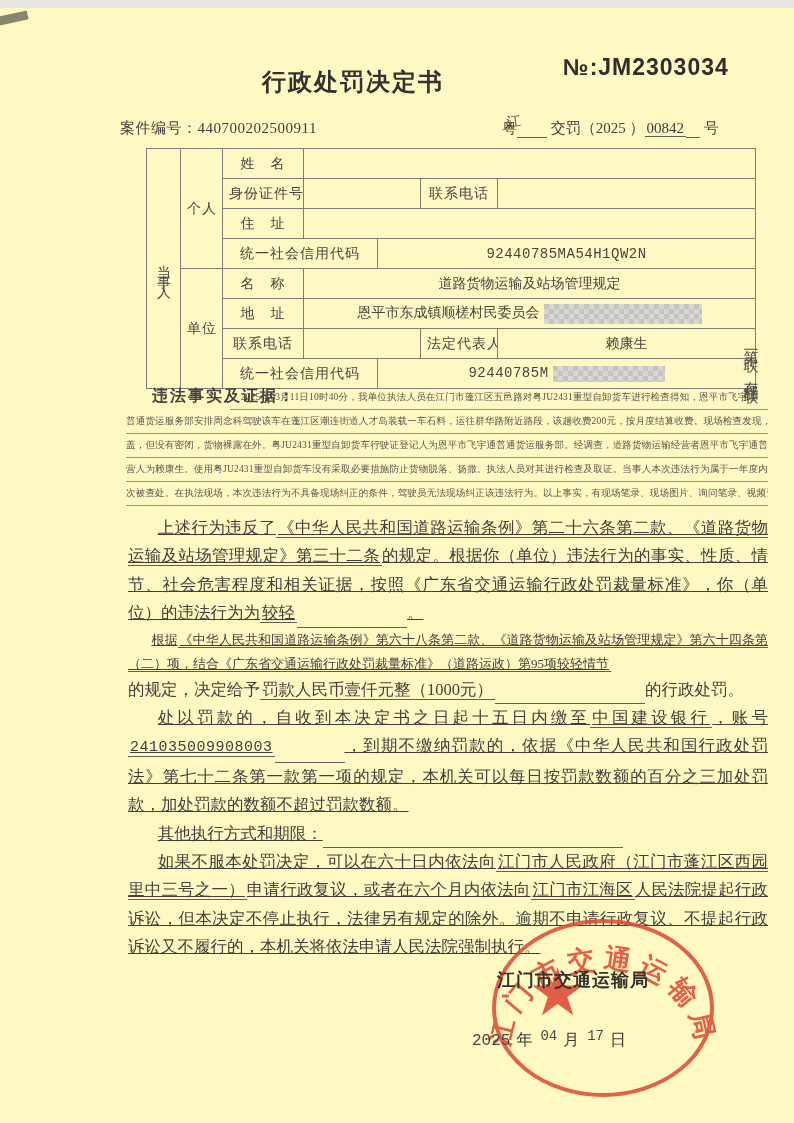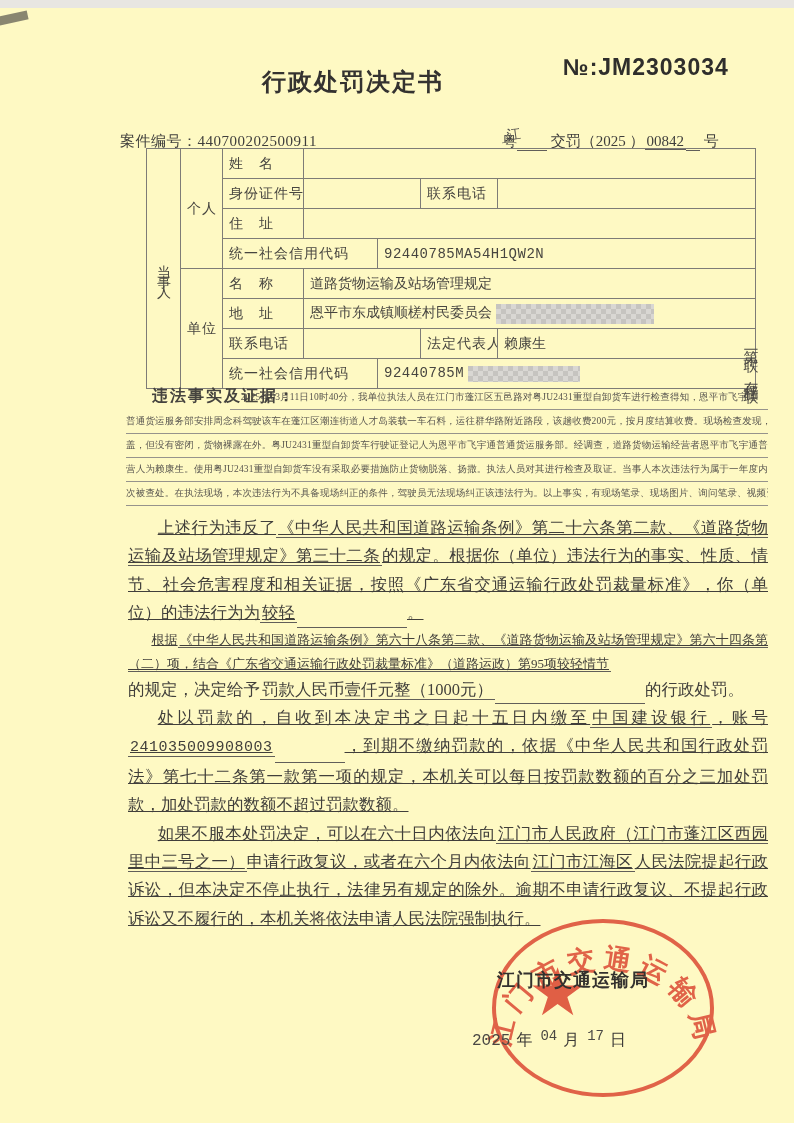--- a/index.html
+++ b/index.html
@@ -22,37 +22,37 @@
   
   .doc-title{
     position:absolute;left:262px;top:58px;
     font-size:24px;font-weight:600;letter-spacing:2px;color:#343230;
   }
   .serial{
     position:absolute;left:563px;top:46px;
     font-family:Liberation Sans, sans-serif;
     font-size:23px;font-weight:700;letter-spacing:1px;color:#2f2e2c;
   }
-  .case-row{position:absolute;left:120px;top:124px;width:640px;font-size:15px;}
+  .case-row{position:absolute;left:120px;top:111px;width:640px;font-size:15px;}
   .case-no{letter-spacing:.5px;}
   .ref-group{position:absolute;left:382px;top:0;white-space:nowrap;}
   .hand{
     display:inline-block;position:relative;top:-6px;left:-10px;
     font-size:14px;color:#56544f;transform:rotate(-8deg);width:0;
   }
   .u{border-bottom:1.2px solid #615e59;padding:0 2px;}
   .u-blank{display:inline-block;border-bottom:1.2px solid #615e59;height:14px;vertical-align:bottom;}
   
   table.party{
     position:absolute;left:146px;top:140px;
     border-collapse:collapse;table-layout:fixed;width:609px;
   }
   table.party td{
     border:1px solid #7e7c77;height:29px;padding:0 6px;
-    font-size:14px;color:#47454१;overflow:hidden;white-space:nowrap;
+    font-size:14px;color:#47454१;overflow:hidden;white-space:nowrap;text-align:center;
   }
   table.party td{color:#474540;}
   td.party-cell{
     writing-mode:vertical-rl;text-align:center;letter-spacing:10px;
     font-size:15px;color:#55534e;padding:8px 0;
   }
   td.type-cell{text-align:center;font-size:15px;color:#55534e;letter-spacing:1px;}
   td.lab{color:#4c4a45;letter-spacing:1px;}
   td.val{font-size:15px;}
   .mono{font-family:"Liberation Mono","DejaVu Sans Mono",monospace;font-size:15px;letter-spacing:.5px;}
@@ -183,20 +183,21 @@
     <div class="fact-line">盖，但没有密闭，货物裸露在外。粤JU2431重型自卸货车行驶证登记人为恩平市飞宇通普通货运服务部。经调查，道路货物运输经营者恩平市飞宇通普通货运服务部，经</div>
     <div class="fact-line">营人为赖康生。使用粤JU2431重型自卸货车没有采取必要措施防止货物脱落、扬撒。执法人员对其进行检查及取证。当事人本次违法行为属于一年度内同一违法行为第一</div>
     <div class="fact-line">次被查处。在执法现场，本次违法行为不具备现场纠正的条件，驾驶员无法现场纠正该违法行为。以上事实，有现场笔录、现场图片、询问笔录、视频资料等证据为证。</div>
   </div>
 
   <div class="bodytext">
     <p class="bp ind"><span>上述行为违反了</span><span class="u">《中华人民共和国道路运输条例》第二十六条第二款、《道路货物运输及站场管理规定》第三十二条</span><span>的规定。根据你（单位）违法行为的事实、性质、情节、社会危害程度和相关证据，按照《广东省交通运输行政处罚裁量标准》，你（单位）的违法行为为</span><span class="u">较轻</span><span class="u-blank" style="width:110px"></span><span>。</span></p>
     <p class="bp cite-small ind"><span>根据</span><span class="u">《中华人民共和国道路运输条例》第六十八条第二款、《道路货物运输及站场管理规定》第六十四条第（二）项，结合《广东省交通运输行政处罚裁量标准》（道路运政）第95项较轻情节</span></p>
     <p class="bp"><span>的规定，决定给予</span><span class="u">罚款人民币壹仟元整（1000元）</span><span class="u-blank" style="width:150px"></span><span>的行政处罚。</span></p>
     <p class="bp ind"><span>处以罚款的，自收到本决定书之日起十五日内缴至</span><span class="u">中国建设银行</span><span>，账号</span><span class="u mono">241035009908003</span><span class="u-blank" style="width:70px"></span><span>，到期不缴纳罚款的，依据《中华人民共和国行政处罚法》第七十二条第一款第一项的规定，本机关可以每日按罚款数额的百分之三加处罚款，加处罚款的数额不超过罚款数额。</span></p>
+    <p class="bp ind"><span>其他执行方式和期限：</span><span class="u-blank" style="width:300px"></span></p>
     <p class="bp ind"><span>如果不服本处罚决定，可以在六十日内依法向</span><span class="u">江门市人民政府（江门市蓬江区西园里中三号之一）</span><span>申请行政复议，或者在六个月内依法向</span><span class="u">江门市江海区</span><span>人民法院提起行政诉讼，但本决定不停止执行，法律另有规定的除外。逾期不申请行政复议、不提起行政诉讼又不履行的，本机关将依法申请人民法院强制执行。</span></p>
   </div>
 
   <svg class="seal" width="235" height="195" viewBox="0 0 235 195">
     <ellipse cx="117" cy="97" rx="109" ry="87" fill="none" stroke="#dd4f38" stroke-width="4"></ellipse>
     <defs>
       <path id="sealArc" d="M 26 152 A 93 79 0 1 1 208 152" fill="none"></path>
     </defs>
     <text font-size="27" fill="#dd4f38" letter-spacing="7" font-weight="600">
       <textPath href="#sealArc" startOffset="50%" text-anchor="middle">江门市交通运输局</textPath>

